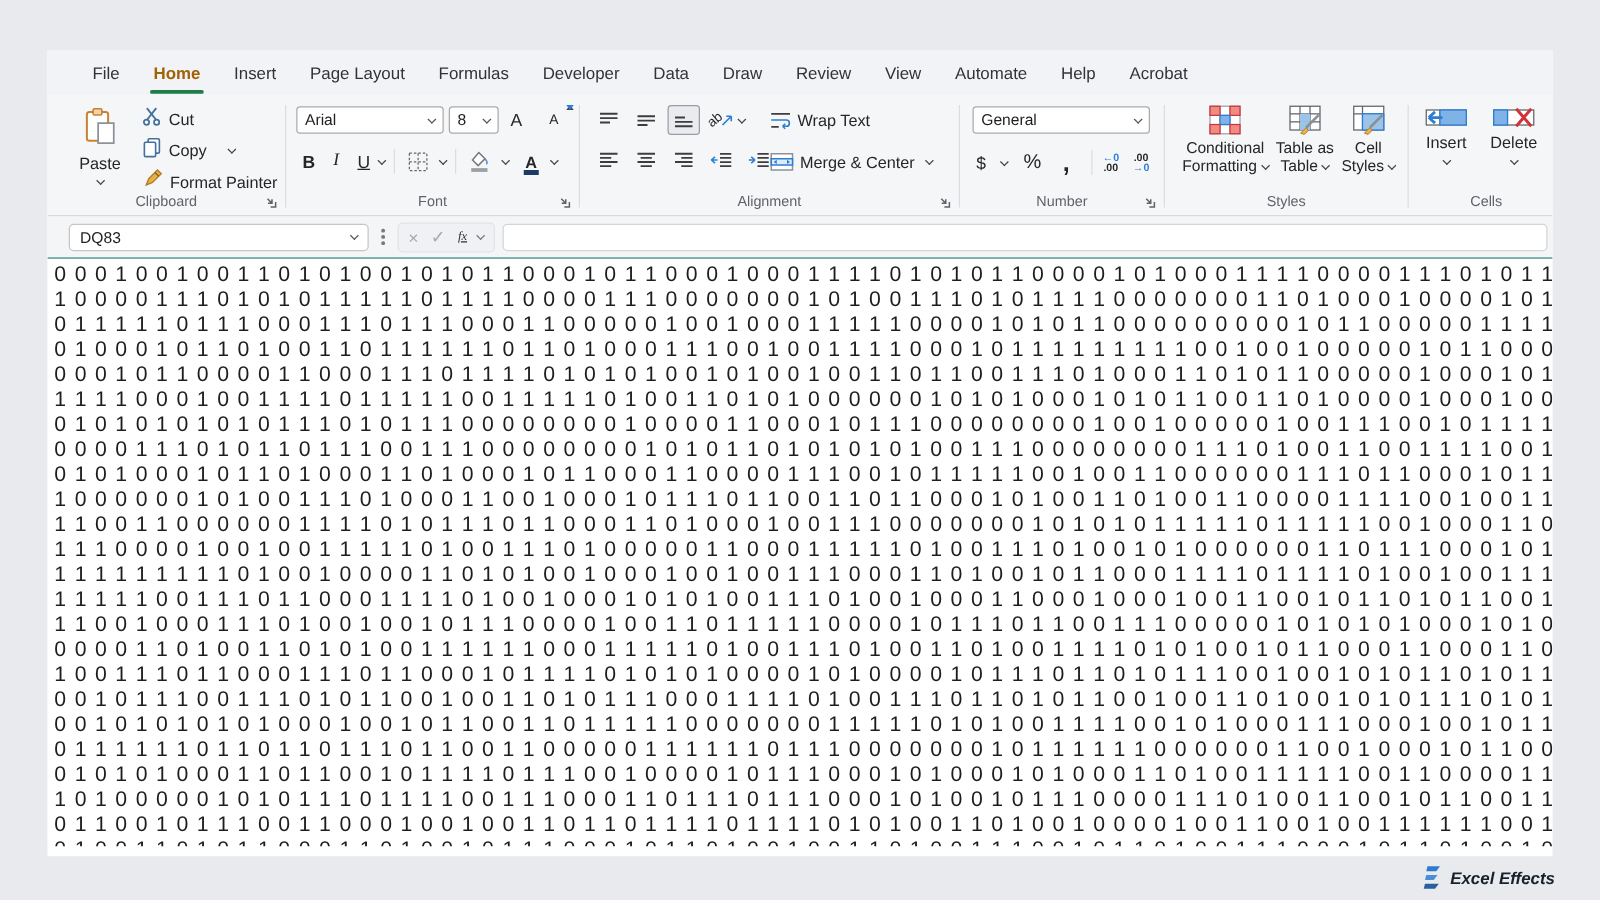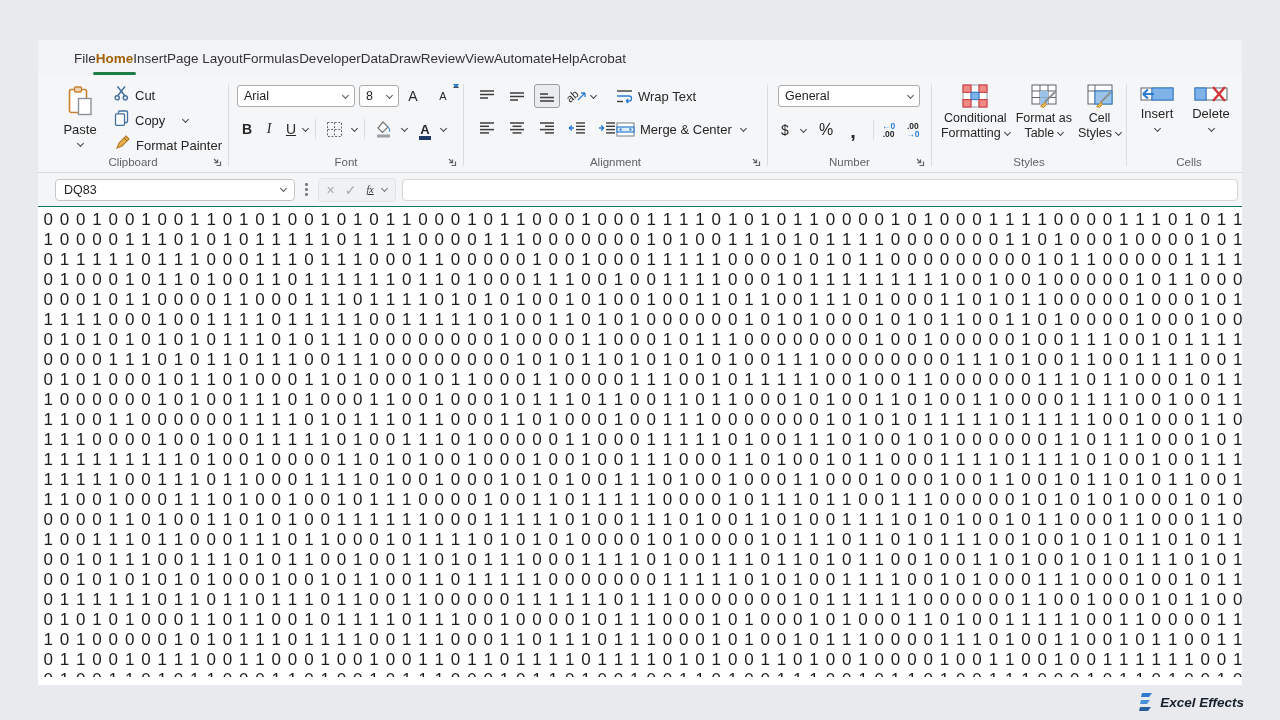--- a/index.html
+++ b/index.html
@@ -3,21 +3,21 @@
 <meta charset="utf-8">
 <style>
   * { margin:0; padding:0; box-sizing:border-box; }
   html,body { width:1280px; height:720px; overflow:hidden; background:#e8eaee;
               font-family:"Liberation Sans","DejaVu Sans",sans-serif; }
   .app { position:absolute; left:38px; top:40px; width:1204px; height:645px;
          background:#fff; overflow:hidden; }
 
   
   .menubar { height:36px; background:#f2f3f6; display:flex; align-items:center;
-             padding-left:36px; }
+             padding-left:36px; gap:27px; }
   .mitem { font-size:13.5px; color:#333; cursor:default; position:relative;
            height:100%; display:flex; align-items:center; }
   .mitem.active { font-weight:700; color:#a16207; }
   .mitem.active::after { content:""; position:absolute; left:-3px; right:-3px; bottom:1px;
            height:3px; background:#1e7e45; border-radius:2px; }
 
   
   .ribbon { height:97px; background:#f5f6f8; border-bottom:1px solid #d8d9db;
             display:flex; position:relative; }
   .rgroup { position:relative; height:100%; flex:0 0 auto; }
@@ -435,21 +435,21 @@
             <line x1="1" y1="7" x2="25" y2="7" stroke="#5f6368"></line>
               <line x1="1" y1="13.5" x2="25" y2="13.5" stroke="#5f6368"></line>
             <line x1="9" y1="1" x2="9" y2="20" stroke="#5f6368"></line>
               <line x1="17" y1="1" x2="17" y2="20" stroke="#5f6368"></line>
             <rect x="9" y="7" width="8" height="6.5" fill="#9cc3e8"></rect>
             <rect x="9" y="13.5" width="8" height="6.5" fill="#9cc3e8"></rect>
             <path d="M24,8 L14,18" stroke="#8a9096" stroke-width="2"></path>
             <path d="M14,18 l-4.5,4.5 l3,1 l3,-3 z" fill="#e8b84b" stroke="#b07d28" stroke-width="0.8"></path>
           </svg>
           <span class="btn-label">
-            <span>Format as</span><br>
+            <span>Table as</span><br>
             <span>Table</span><span class="chev"></span>
           </span>
         </div>
         <div class="sbtn">
           <svg width="26" height="24" viewBox="0 0 26 24">
             <rect x="1" y="1" width="24" height="19" fill="#fff" stroke="#5f6368"></rect>
             <line x1="1" y1="7" x2="25" y2="7" stroke="#5f6368"></line>
             <line x1="8" y1="1" x2="8" y2="20" stroke="#5f6368"></line>
             <rect x="8" y="7" width="17" height="13" fill="#9cc3e8" stroke="#2d7dd2"></rect>
             <path d="M24,8 L14,18" stroke="#8a9096" stroke-width="2"></path>

